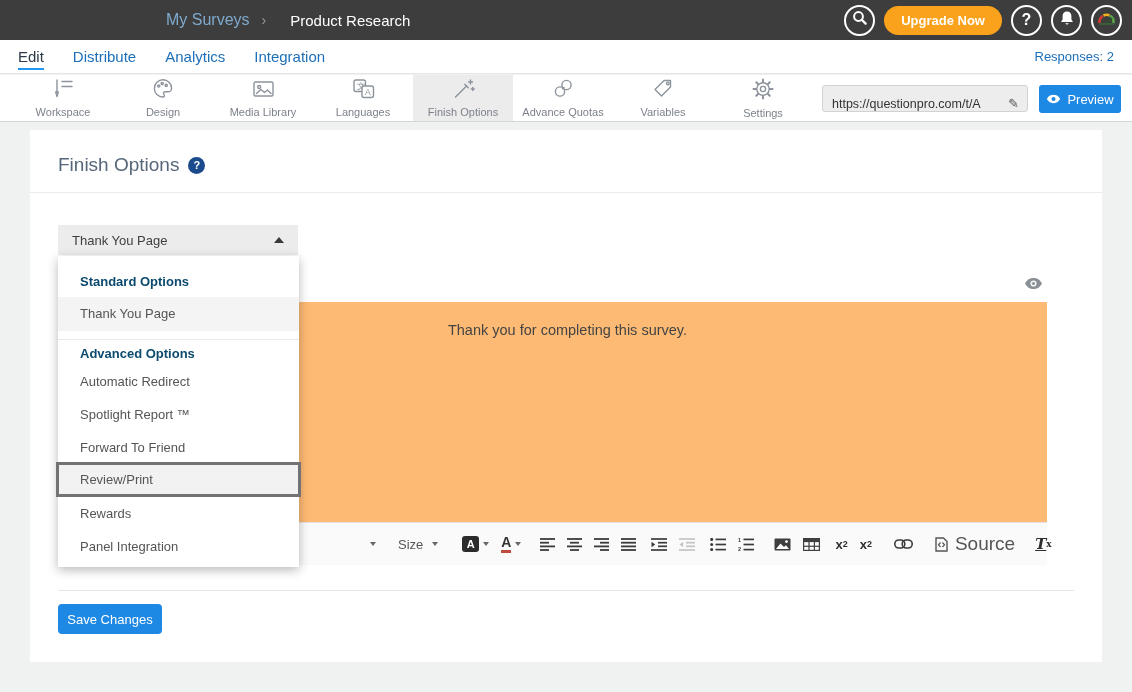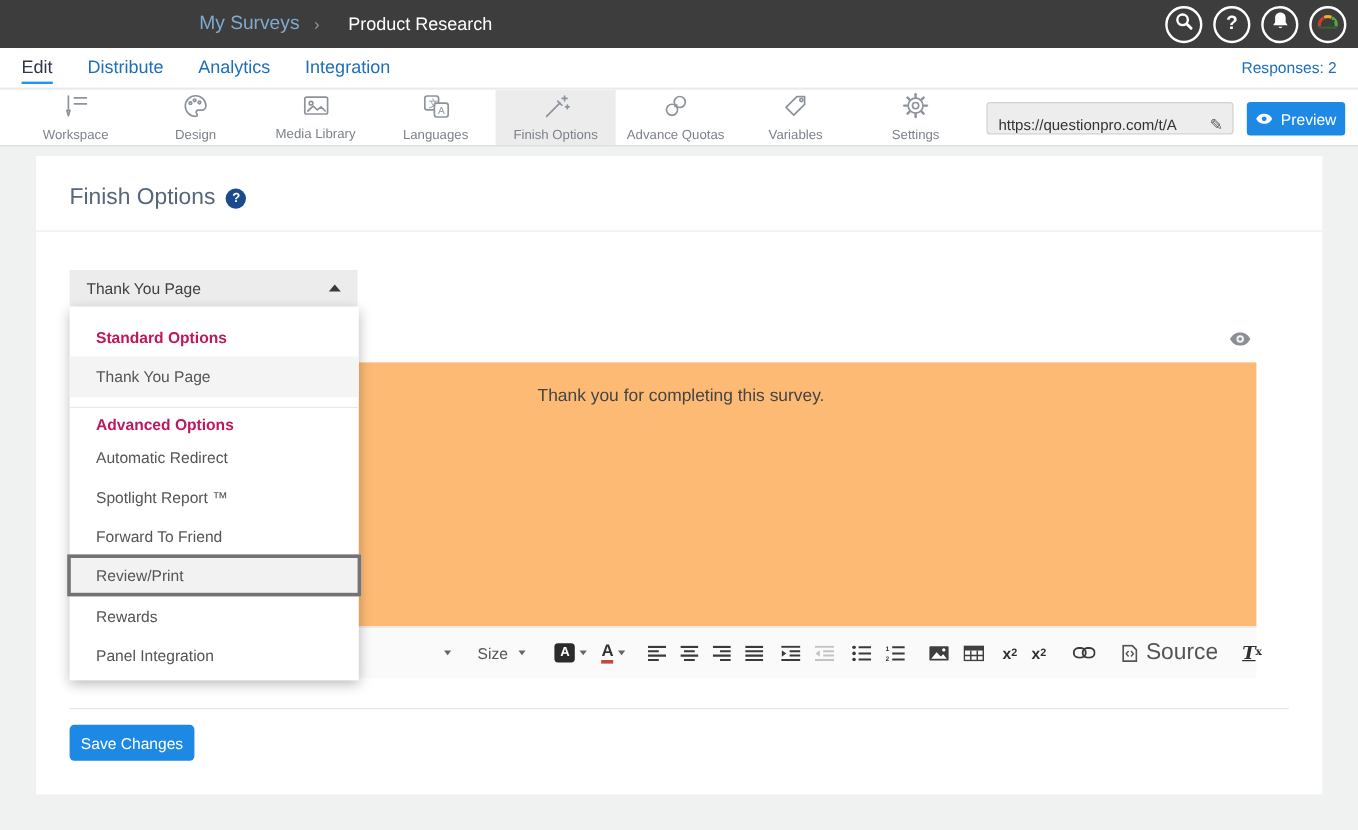--- a/index.html
+++ b/index.html
@@ -61,21 +61,21 @@
   
   .fo-select { position:absolute; left:28px; top:95px; width:240px; height:30px; background:#ececec;
                display:flex; align-items:center; cursor:pointer; }
   .fo-select .sel-label { font-size:13px; color:#3f3f3f; padding-left:14px; flex:1; }
   .fo-select .caret-up { width:0; height:0; border-left:5px solid transparent; border-right:5px solid transparent;
                border-bottom:6px solid #3a3a3a; margin-right:14px; }
 
   
   .dd-panel { position:absolute; left:28px; top:126px; width:241px; height:311px; background:#fff;
               box-shadow:0 3px 10px rgba(0,0,0,0.28); z-index:20; }
-  .dd-header { position:absolute; left:22px; font-size:13px; font-weight:bold; color:#be185d; }
+  .dd-header { position:absolute; left:22px; font-size:13px; font-weight:bold; color:#0c4a6e; }
   .dd-item { position:absolute; left:0; width:100%; height:33px; line-height:33px; padding-left:22px;
              font-size:13px; color:#555; cursor:pointer; }
   .dd-item.selected { background:#f4f4f4; height:34px; line-height:34px; }
   .dd-divider { position:absolute; left:0; top:83px; width:100%; height:1px; background:#e9e9e9; }
   .dd-item.flagged { top:206px; height:35px; line-height:29px; left:-2px; width:245px;
                      background:#f2f2f2; border:3px solid #737373; padding-left:21px; }
 
   
   .eye-toggle { position:absolute; left:994px; top:146px; cursor:pointer; }
   .editor { position:absolute; left:58px; top:172px; width:959px; height:263px; }
@@ -117,20 +117,21 @@
   </div>
   <div class="tb-right">
     <div class="circle-btn">
       <span>
         <svg width="16" height="16" viewBox="0 0 16 16">
           <circle cx="6.5" cy="6.5" r="4.4" fill="none" stroke="#fff" stroke-width="2"></circle>
           <line x1="10" y1="10" x2="13.6" y2="13.6" stroke="#fff" stroke-width="2.4" stroke-linecap="round"></line>
         </svg>
       </span>
     </div>
+    <button class="upgrade-btn">Upgrade Now</button>
     <div class="circle-btn">
       <span class="q">?</span>
     </div>
     <div class="circle-btn">
       <span>
         <svg width="16" height="17" viewBox="0 0 16 17">
           <path d="M8 1.5 c-2.8 0 -4.4 2 -4.4 4.6 v3.4 l-1.6 2.5 h12 l-1.6 -2.5 v-3.4 c0 -2.6 -1.6 -4.6 -4.4 -4.6 z" fill="#fff"></path>
           <path d="M6.3 13.2 a1.8 1.8 0 0 0 3.4 0 z" fill="#fff"></path>
         </svg>
       </span>

